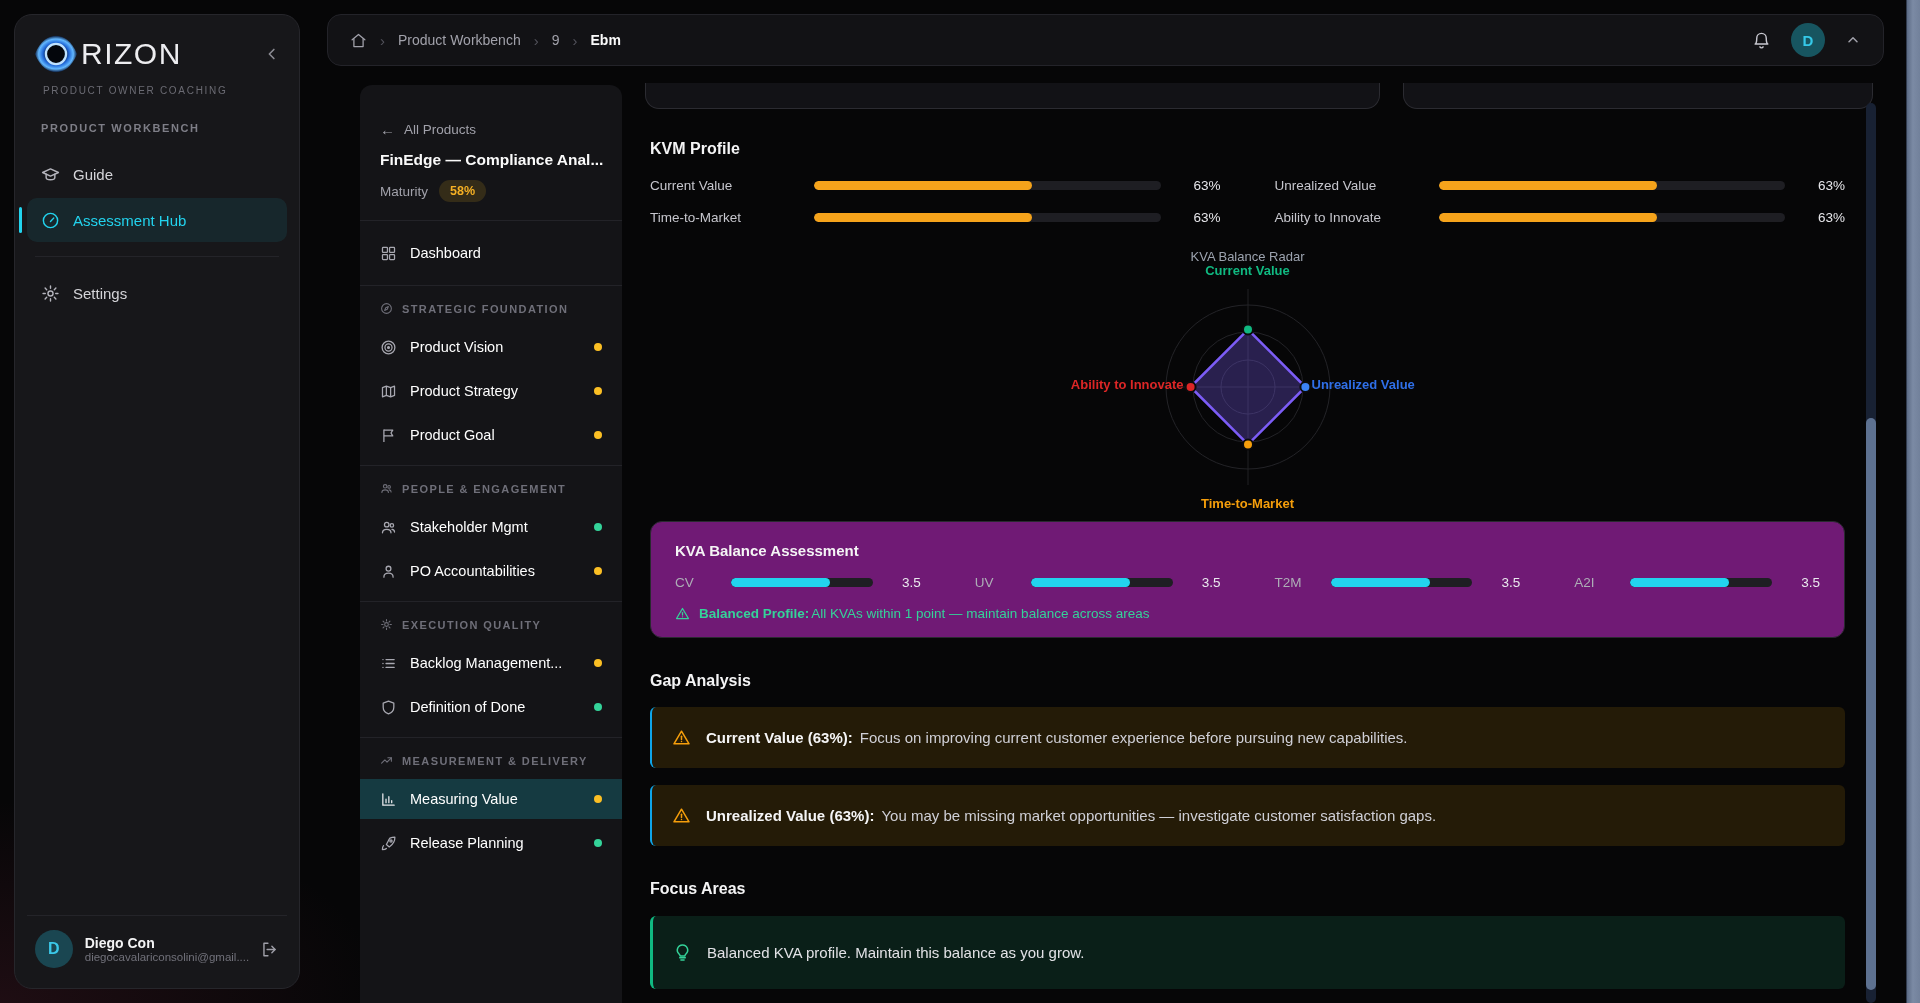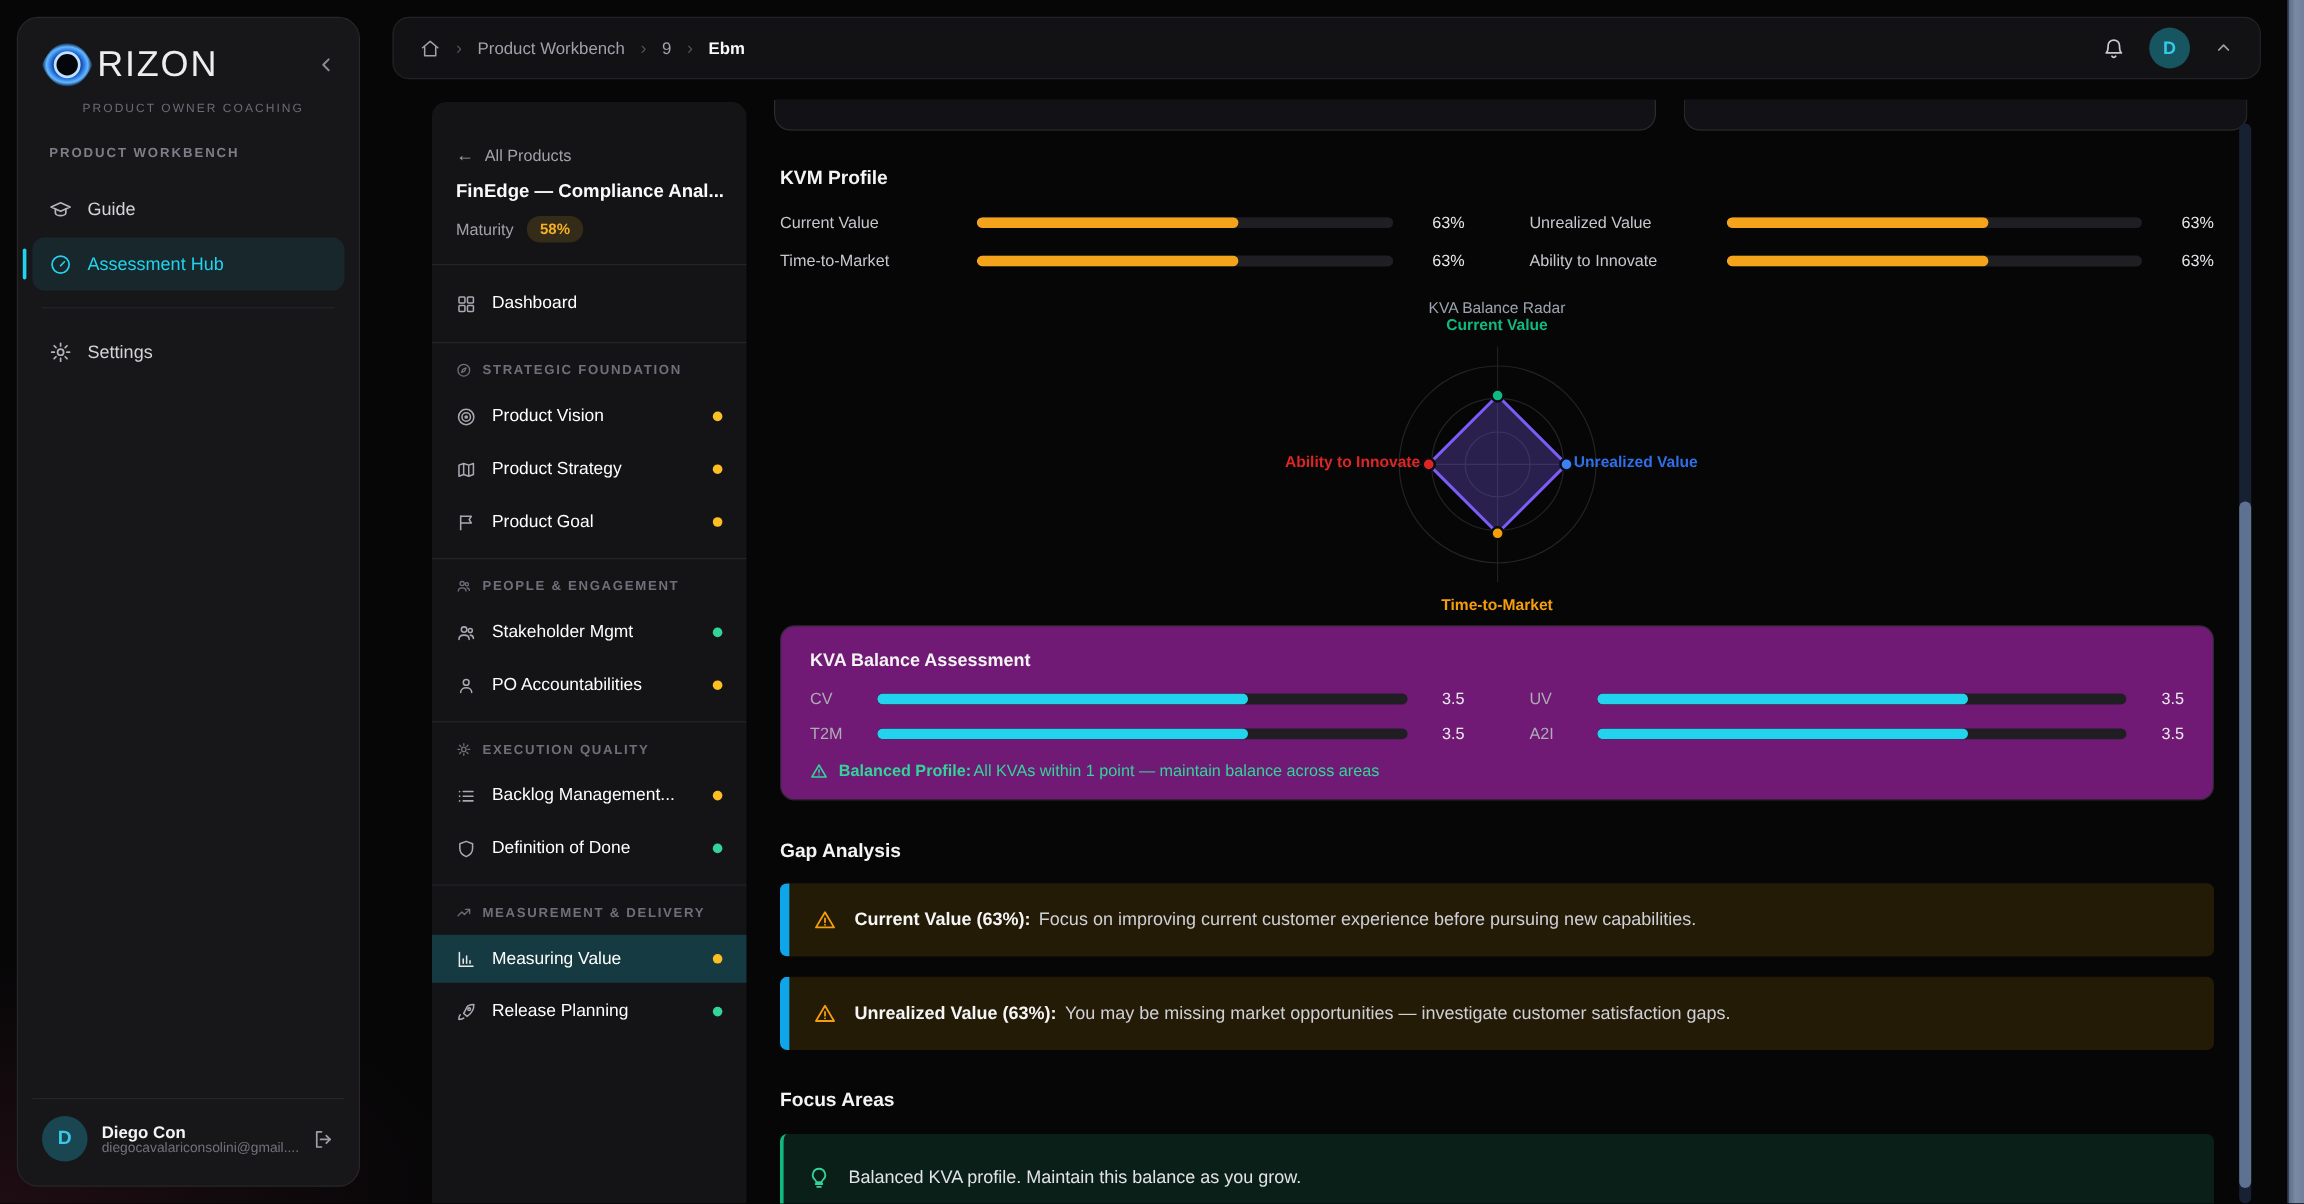--- a/index.html
+++ b/index.html
@@ -20,21 +20,21 @@
 
   
   .sidebar{
     position:absolute; left:14px; top:14px; width:286px; height:975px;
     background:#17171a; border:1px solid #26262b; border-radius:18px;
     z-index:3;
   }
   .logo-row{ display:flex; align-items:center; padding:16px 18px 4px 18px; }
   .brand-name{ font-size:30px; font-weight:400; letter-spacing:1.5px; color:#ededf0; margin-left:2px; }
   .collapse-btn{ margin-left:auto; color:#8b8b93; cursor:pointer; }
-  .tagline{ font-size:10px; letter-spacing:1.7px; color:#6b6b73; padding:4px 20px 10px 28px;text-align:center; }
+  .tagline{ font-size:10px; letter-spacing:1.7px; color:#6b6b73; padding:4px 20px 10px 28px; }
   .side-section-label{ font-size:11px; letter-spacing:1.6px; font-weight:700; color:#7e7e87; padding:16px 24px 16px 26px; }
   .side-item{
     display:flex; align-items:center; gap:13px; height:44px; margin:2px 12px;
     padding:0 14px; border-radius:10px; color:#d4d4d8; font-size:15px; cursor:pointer;
     position:relative;
   }
   .side-item .icon{ color:#b4b4bc; }
   .side-item.active{ background:rgba(34,211,238,.09); color:#22d3ee; }
   .side-item.active .icon{ color:#22d3ee; }
   .side-item.active::before{
@@ -128,32 +128,32 @@
   .radar-svg{ position:absolute; left:50%; top:28px; margin-left:-110px; }
   .axis-label{ position:absolute; font-size:13px; font-weight:700; }
   .axis-cv{ top:14px; left:0; right:0; text-align:center; color:#10b981; }
   .axis-uv{ top:128px; left:calc(50% + 64px); color:#2f6fe8; }
   .axis-ai{ top:128px; right:calc(50% + 64px); color:#dc2626; text-align:right; }
   .axis-t2m{ top:247px; left:0; right:0; text-align:center; color:#f59e0b; }
 
   
   .kva-card{ margin-top:4px; background:#701a75; border:1px solid #29292f; border-radius:12px; padding:20px 24px 16px 24px; }
   .kva-title{ font-size:15px; font-weight:700; color:#f4f4f5; margin-bottom:16px; }
-  .kva-grid{ display:grid; grid-template-columns:1fr 1fr; column-gap:54px; row-gap:14px; }
+  .kva-grid{ display:grid; grid-template-columns:1fr 1fr 1fr 1fr; column-gap:54px; row-gap:14px; }
   .kva-row{ display:grid; grid-template-columns:42px 1fr 34px; align-items:center; gap:14px; }
   .kva-label{ font-size:13.5px; color:#adadb6; }
   .kva-value{ font-size:13.5px; color:#eaeaee; text-align:right; }
   .kva-note{ display:flex; align-items:center; gap:9px; margin-top:16px; font-size:13.5px; color:#34d399; }
   .kva-note b{ font-weight:700; margin-right:2px; }
   .kva-note .icon{ color:#34d399; }
 
   
   .gap-title{ margin-top:34px; }
   .alert{
-    margin-top:17px; background:#241b07; border-left:8px solid #0ea5e9; border-radius:6px;
+    margin-top:17px; background:#241b07; border-left:2px solid #0ea5e9; border-radius:6px;
     padding:21px 20px; display:flex; align-items:center; gap:15px; font-size:15px; color:#cfcfd6;
   }
   .alert b{ color:#f5f5f6; margin-right:7px; }
   .alert .icon{ color:#f59e0b; }
 
   
   .focus-title{ margin-top:34px; }
   .focus-card{
     margin-top:18px; background:#0a1f18; border-left:3px solid #10b981; border-radius:6px;
     padding:27px 20px; display:flex; align-items:center; gap:15px; font-size:15px; color:#e2e2e6;

